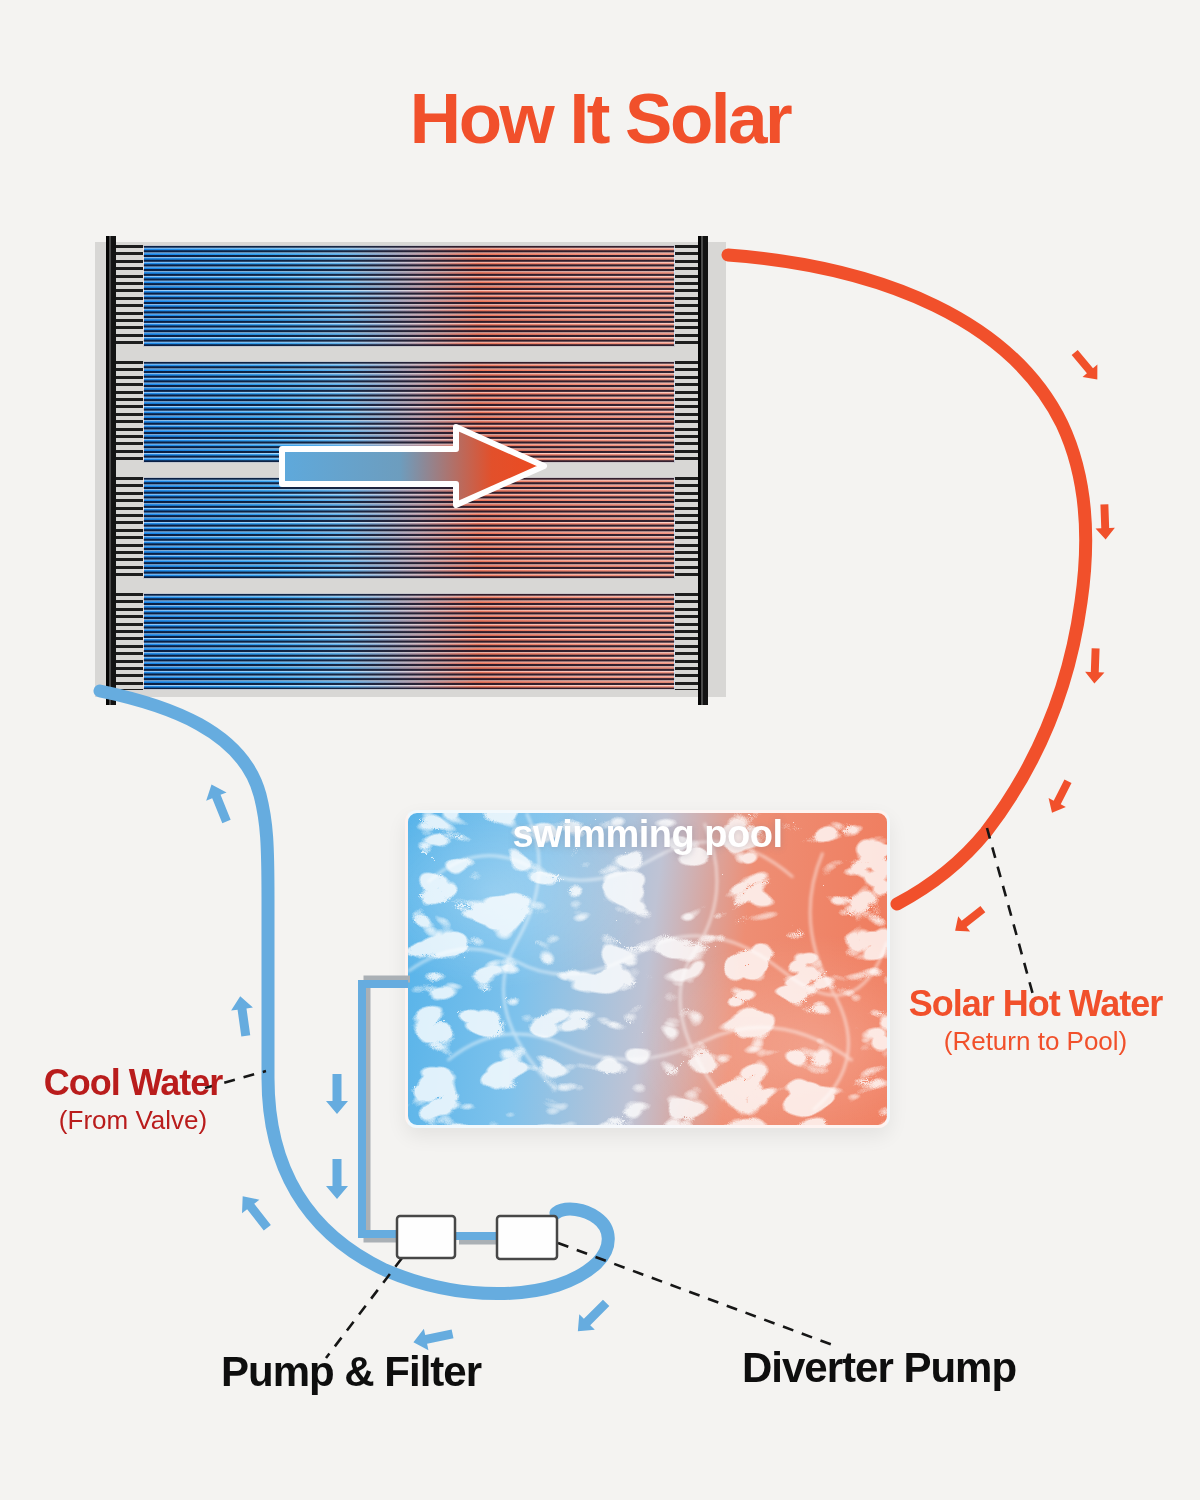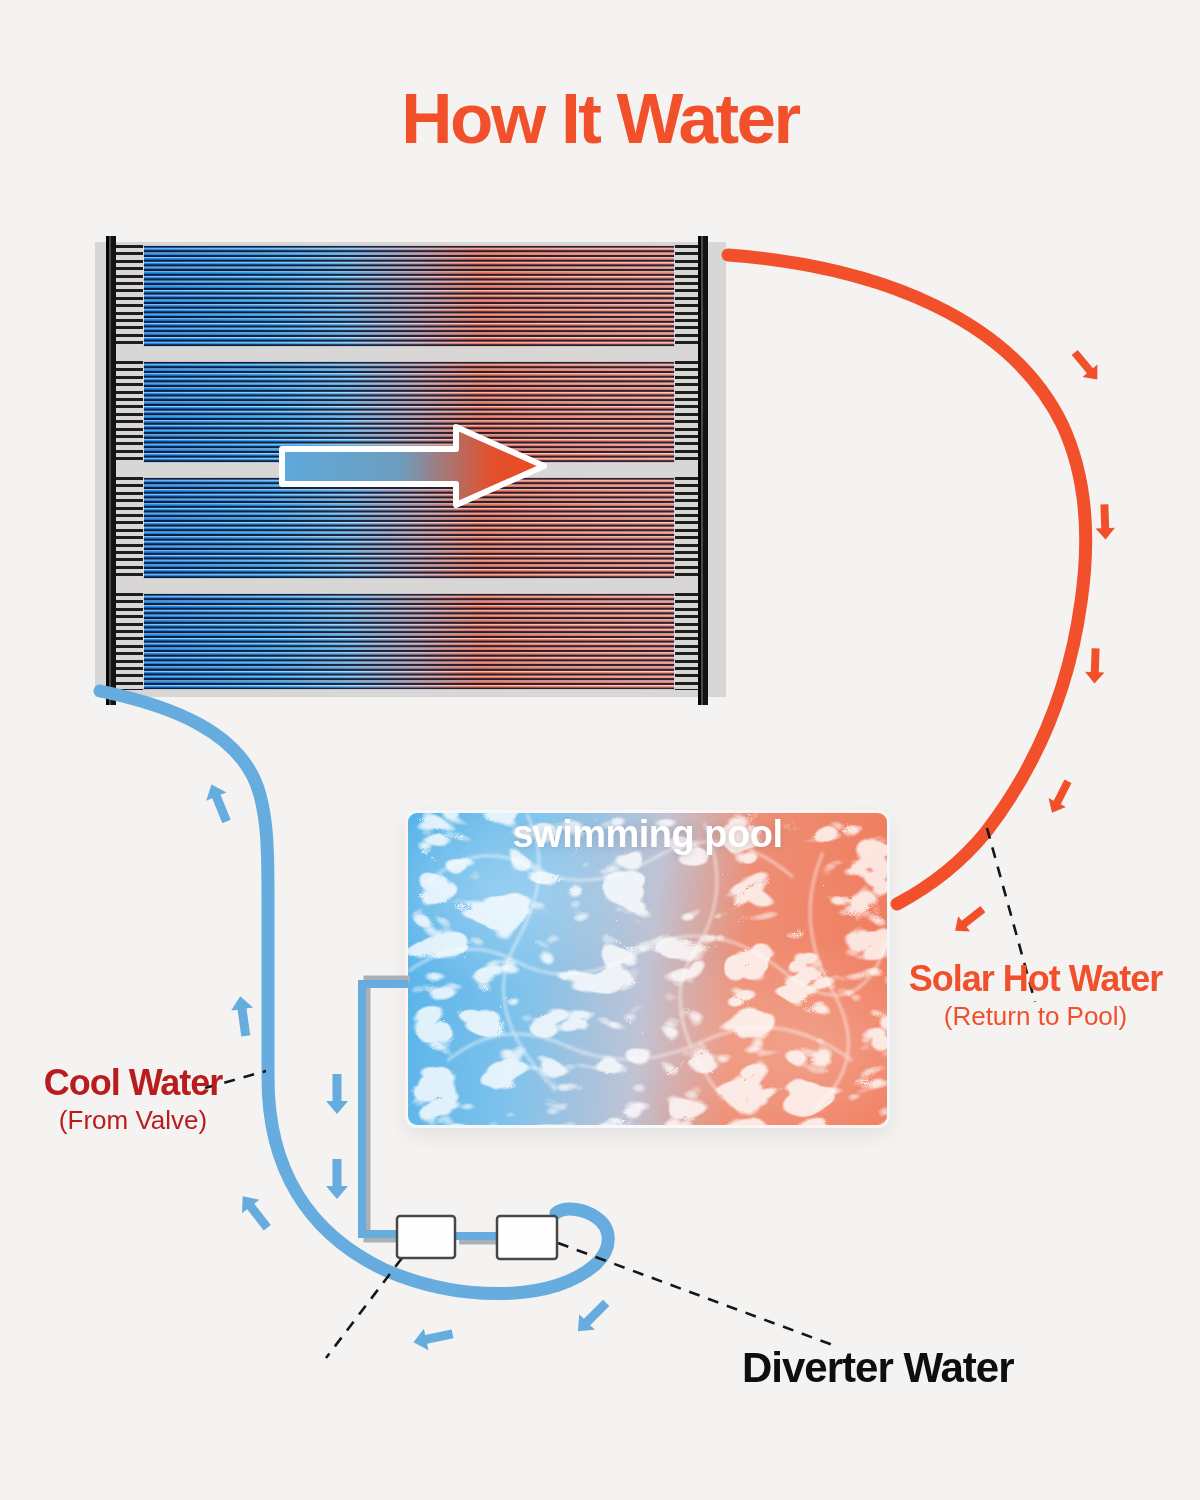--- a/index.html
+++ b/index.html
@@ -73,31 +73,31 @@
   .pipe-pool{stroke:var(--accent-blue);stroke-width:8;fill:none;stroke-linejoin:miter;}
   .dash{stroke:#161616;stroke-width:2.6;stroke-dasharray:11 9;fill:none;}
   .box{fill:#FEFEFE;stroke:#474747;stroke-width:2.5;}
   .fa-blue{fill:var(--accent-blue);}
   .fa-orange{fill:var(--accent-orange);}
   
   .lbl{position:absolute;text-align:center;line-height:1.12;}
   .lbl .big{font-weight:700;font-size:36px;letter-spacing:-1px;display:block;}
   .lbl .sub{font-weight:400;font-size:26px;display:block;margin-top:3px;}
   .lbl-cool{left:28px;top:1063px;width:210px;color:#b91c1c;}
-  .lbl-solar{left:893px;top:959px;width:285px;color:var(--accent-orange);}
+  .lbl-solar{left:893px;top:984px;width:285px;color:var(--accent-orange);}
   .lbl-dark{position:absolute;font-weight:700;font-size:42px;letter-spacing:-1px;color:var(--label-dark);}
   .lbl-pump{left:221px;top:1348px;}
   .lbl-valve{left:742px;top:1344px;}
 </style>
 </head>
 <body>
 
 <div class="canvas">
 
-  <h1 class="title">How It Water</h1>
+  <h1 class="title">How It Solar</h1>
 
   <div class="panel">
     <div class="plate"></div>
     <div class="teeth t-left b1"></div>
     <div class="teeth t-left b2"></div>
     <div class="teeth t-left b3"></div>
     <div class="teeth t-left b4"></div>
     <div class="teeth t-right b1"></div>
     <div class="teeth t-right b2"></div>
     <div class="teeth t-right b3"></div>
@@ -201,15 +201,16 @@
   <div class="lbl lbl-cool">
     <span class="big">Cool Water</span>
     <span class="sub">(From Valve)</span>
   </div>
 
   <div class="lbl lbl-solar">
     <span class="big">Solar Hot Water</span>
     <span class="sub">(Return to Pool)</span>
   </div>
 
-  <div class="lbl-dark lbl-valve">Diverter Water</div>
+  <div class="lbl-dark lbl-pump">Pump &amp; Filter</div>
+  <div class="lbl-dark lbl-valve">Diverter Pump</div>
 
 </div>
 
 </body></html>

